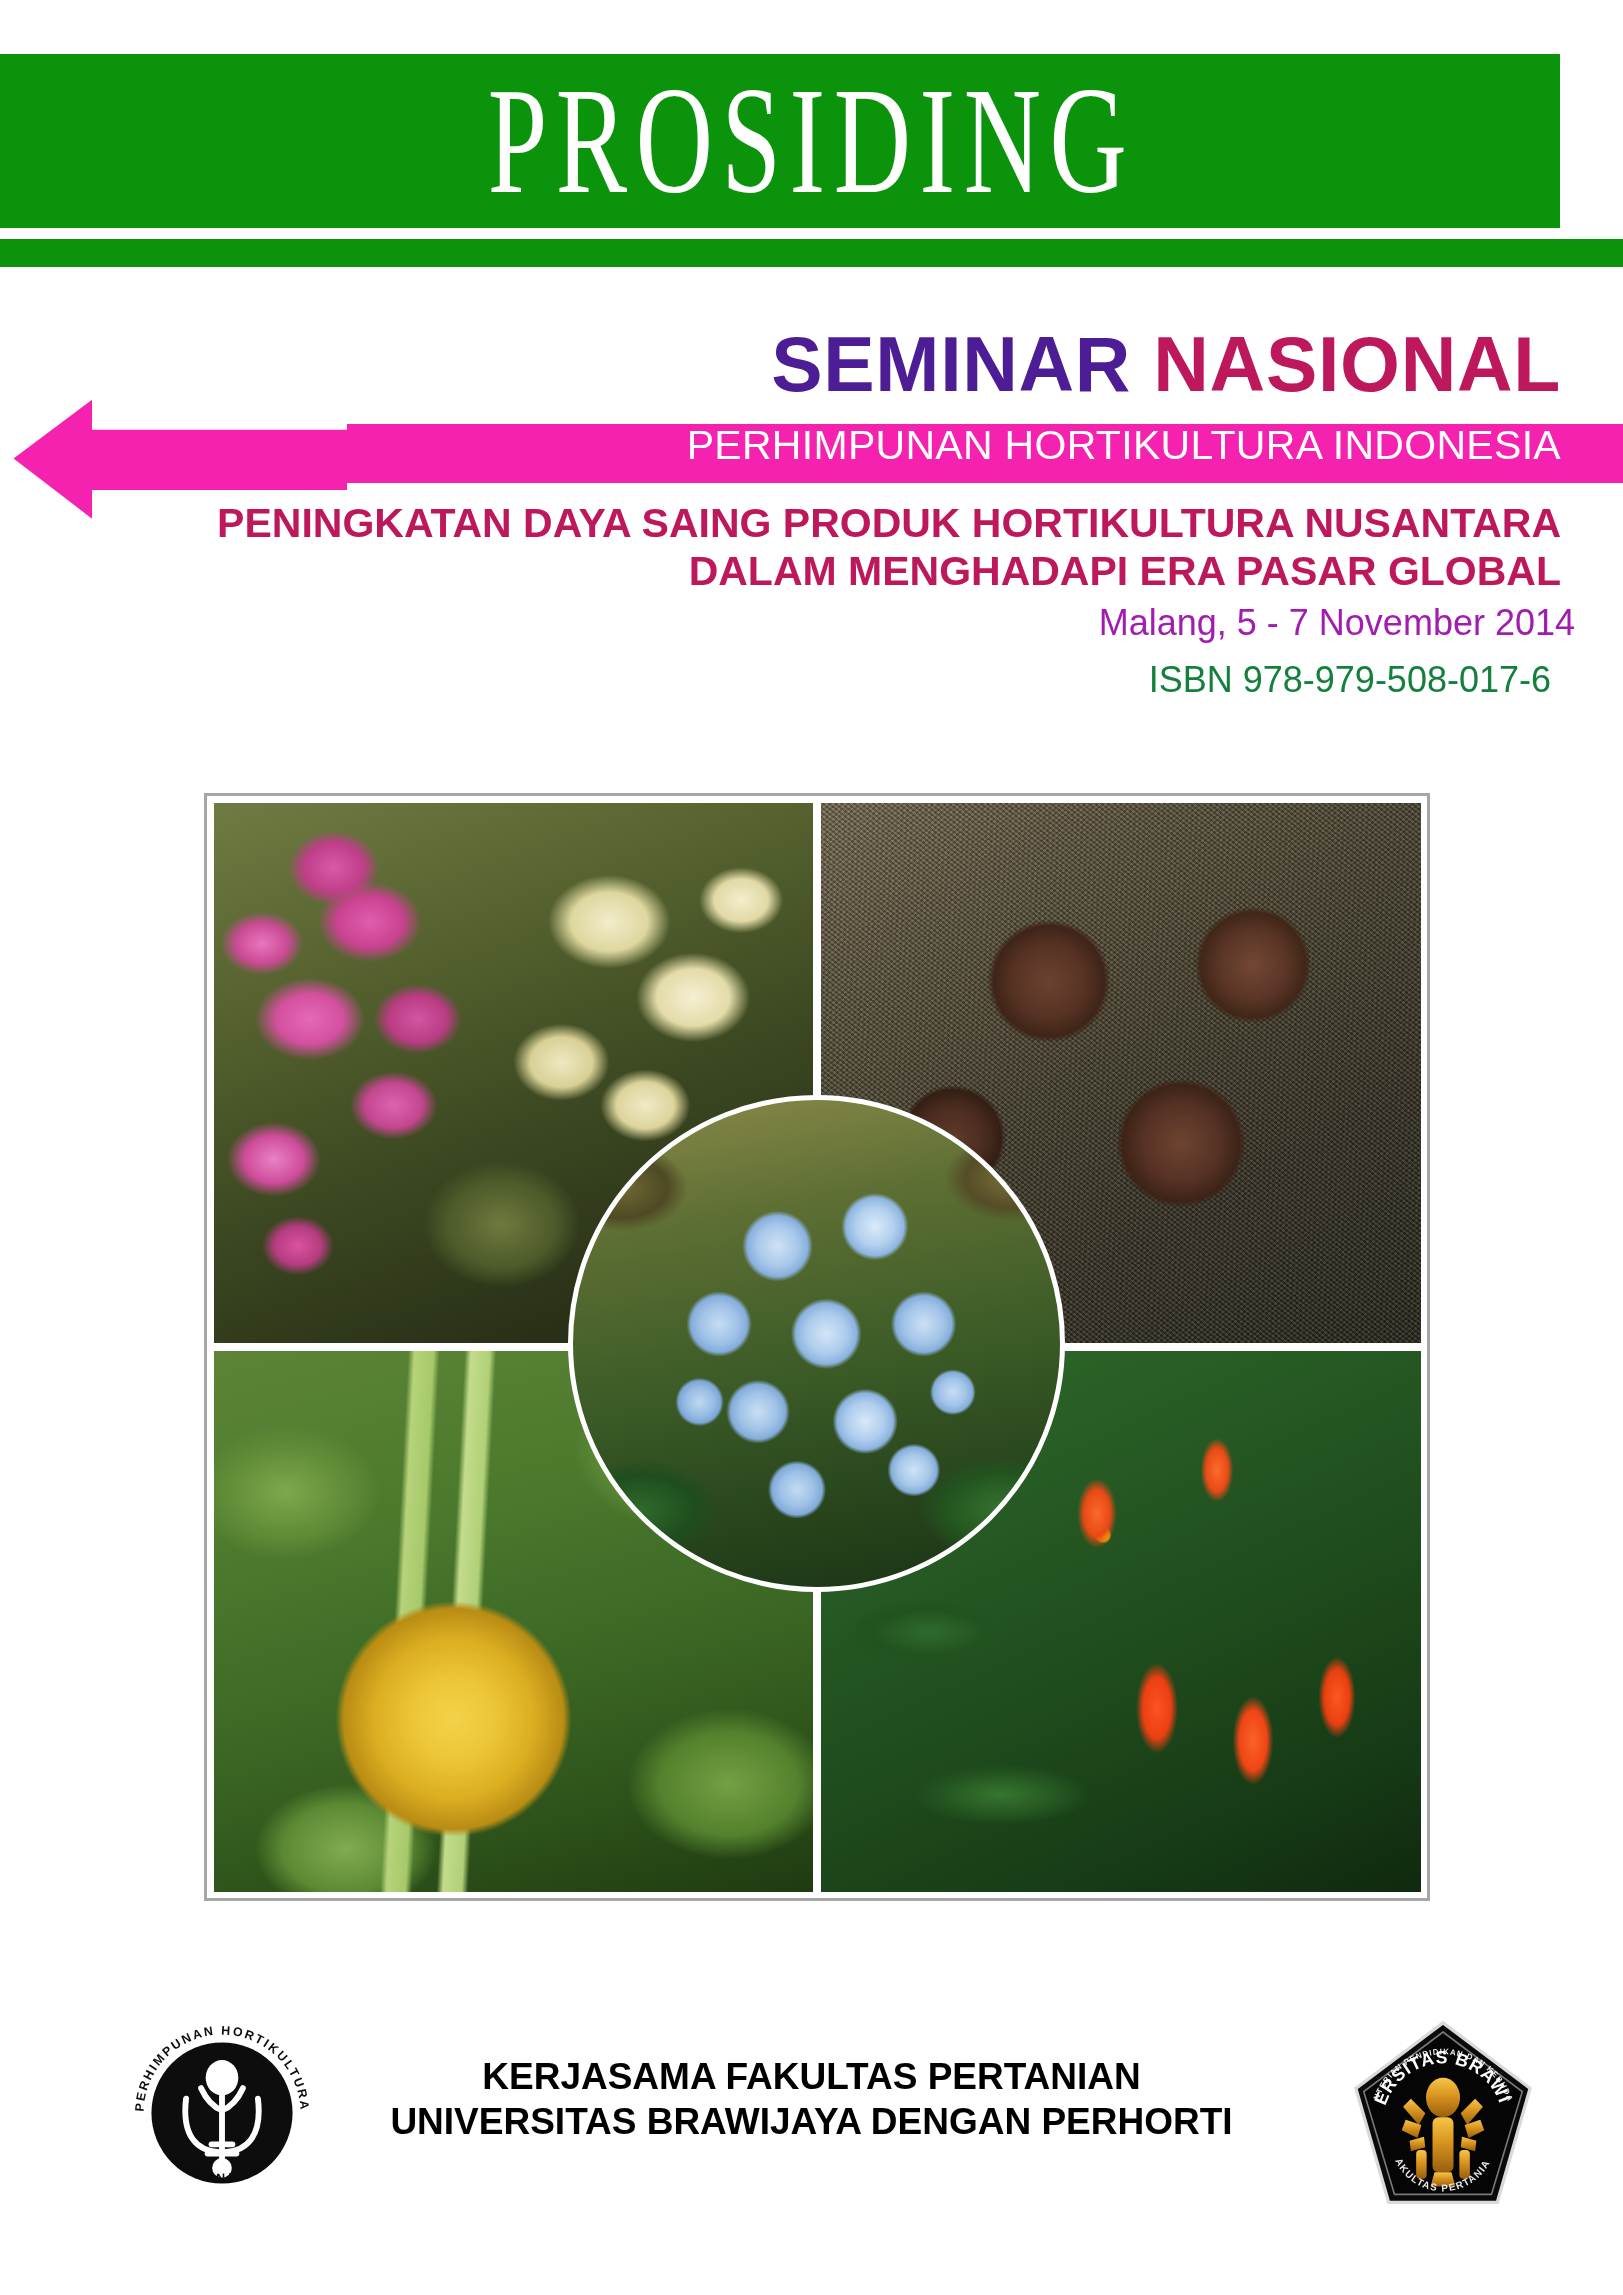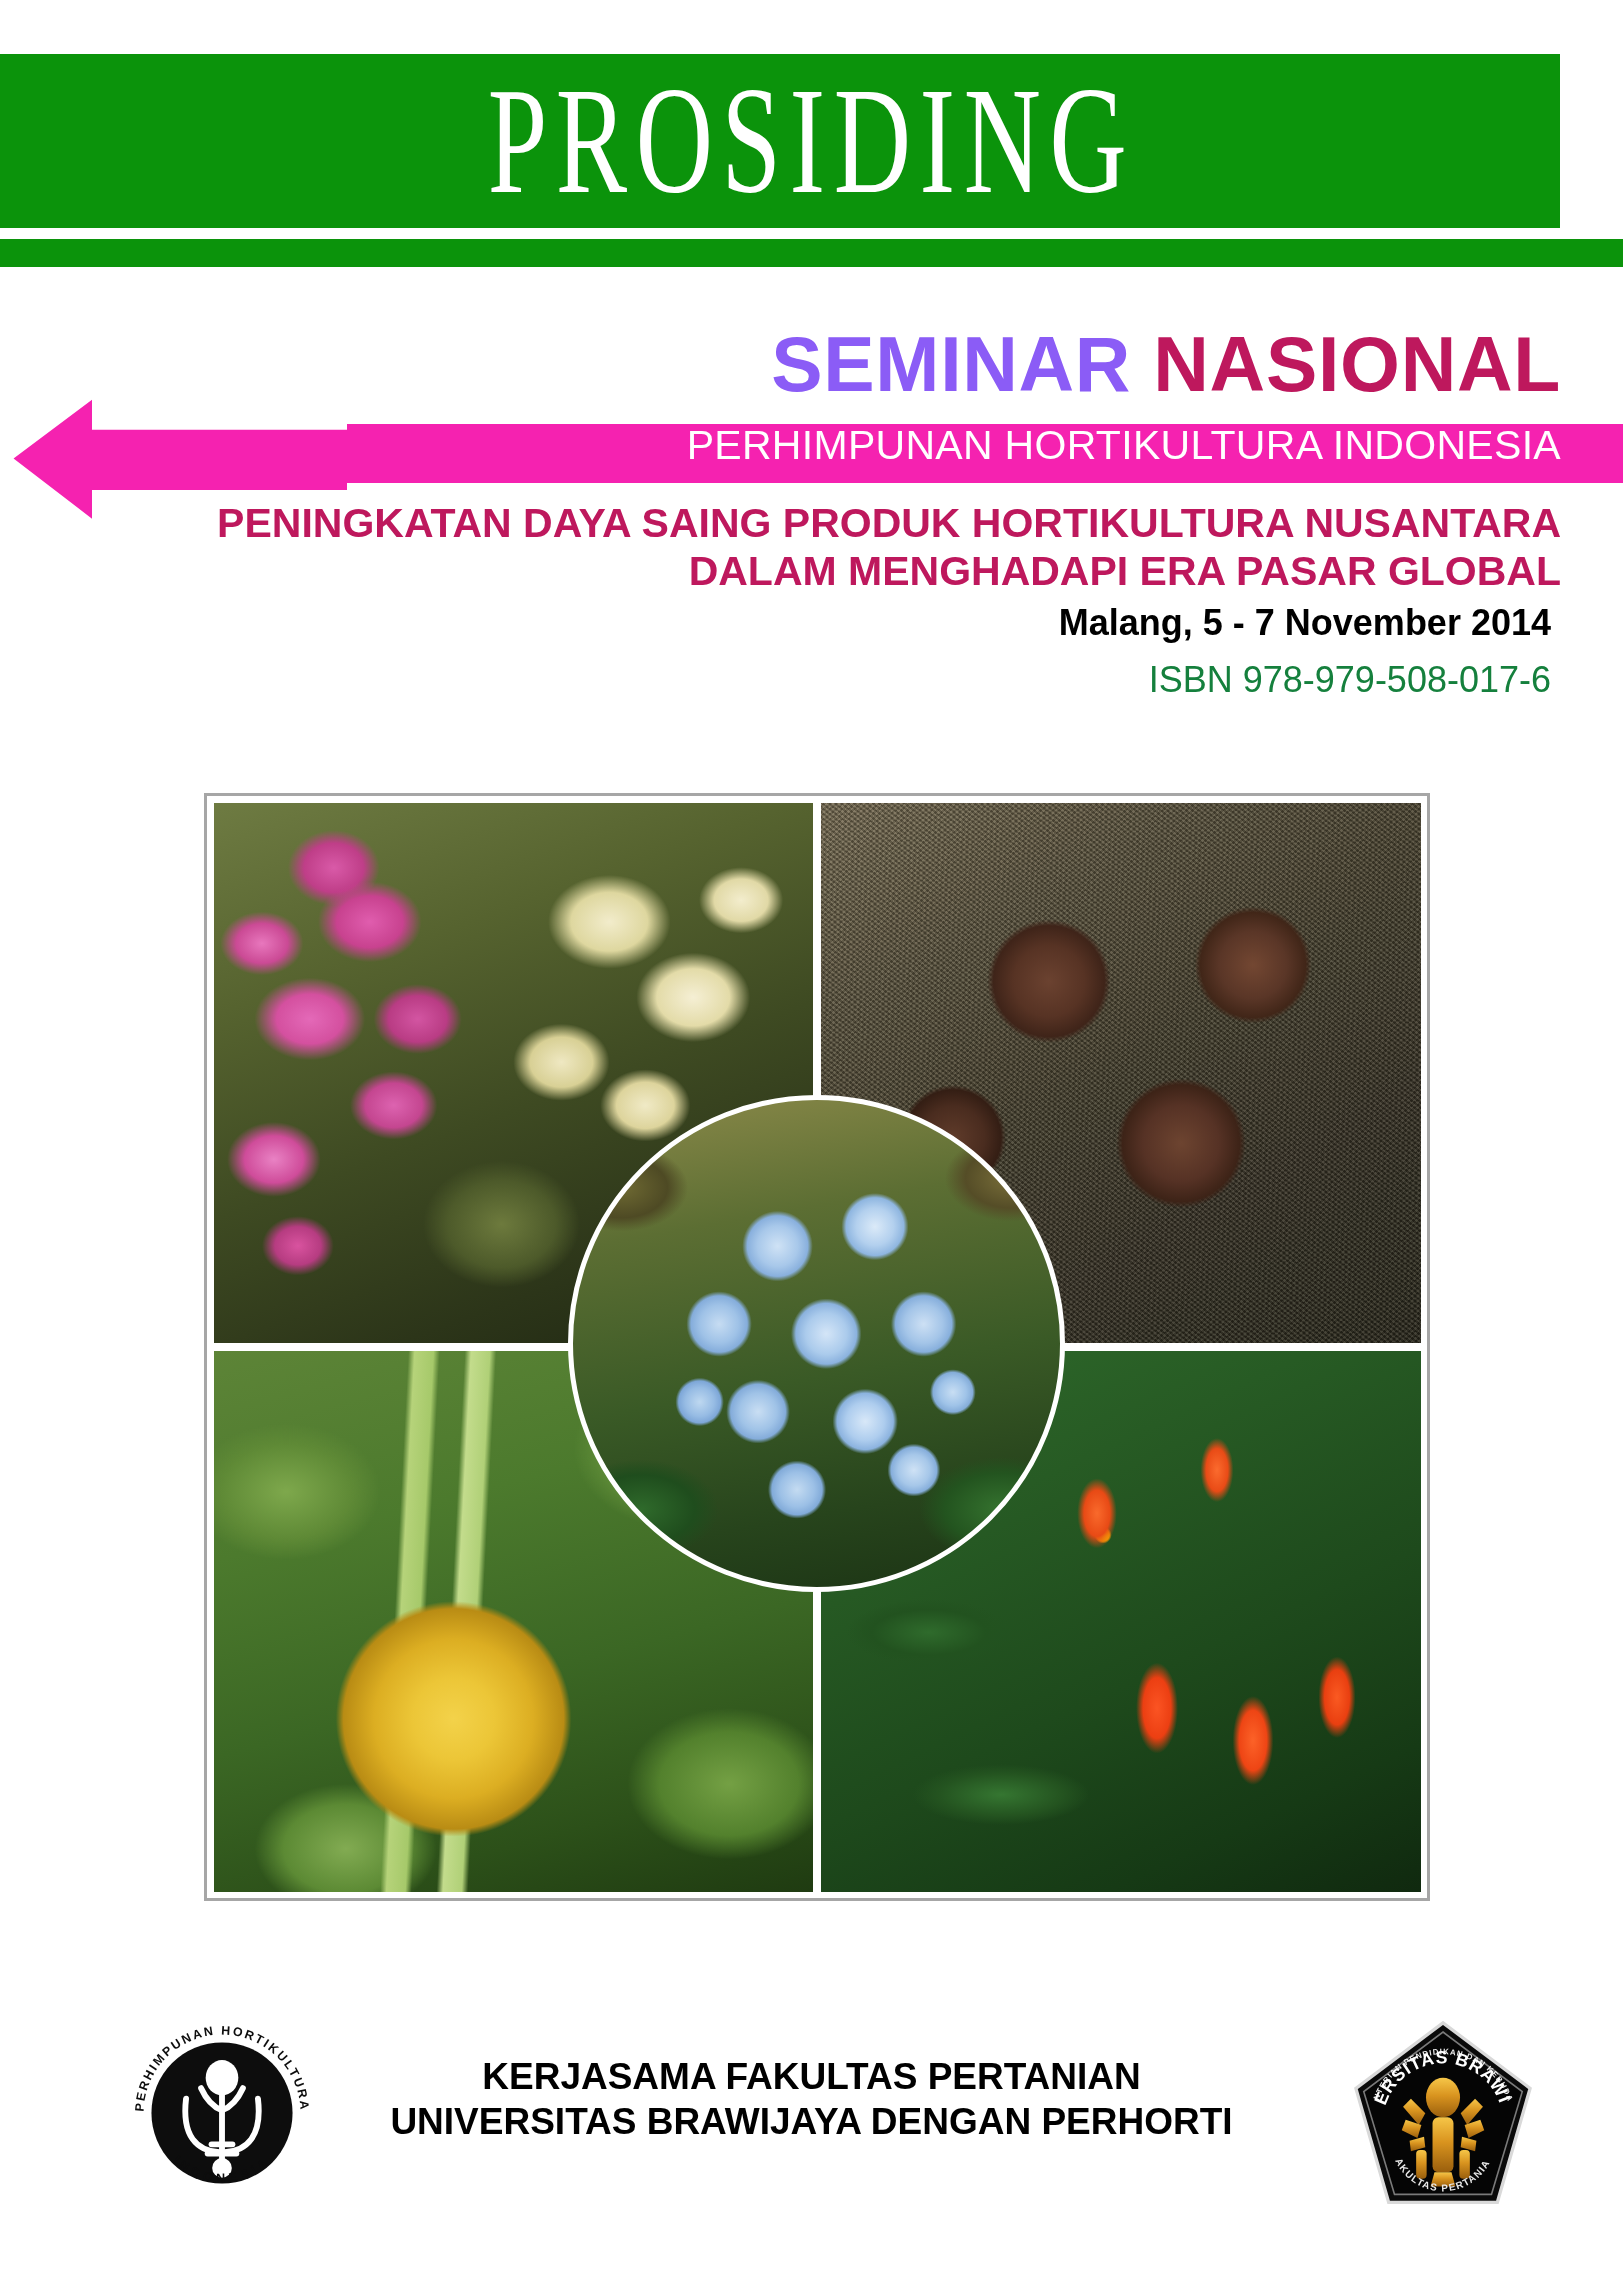--- a/index.html
+++ b/index.html
@@ -41,43 +41,43 @@
 
   
   #heading-block{
     position:absolute;left:0;top:314px;width:1623px;height:432px;
   }
   #seminar-line{
     position:absolute;right:62px;top:11.8px;
     font-size:77px;font-weight:bold;letter-spacing:0.7px;
     white-space:nowrap;line-height:1;
   }
-  #seminar-word{color:#8b5cf6;}
+  #seminar-word{color:#4c1d95;}
   #nasional-word{color:#be185d;}
 
   #pink-bar{
     position:absolute;left:347px;top:110px;width:1276px;height:59px;
     background:#f522b0;
   }
   #pink-bar-text{
     position:absolute;right:62px;top:0;height:43px;
     display:flex;align-items:center;
     color:#ffffff;font-size:41px;font-weight:400;letter-spacing:0.3px;
     white-space:nowrap;
   }
 
   #theme-lines{
     position:absolute;right:62px;top:186px;
     text-align:right;color:#be185d;
     font-size:41px;font-weight:bold;line-height:1.16;
     white-space:nowrap;
   }
   #date-line{
-    position:absolute;right:72px;top:288px;
-    color:#000000;font-size:36px;font-weight:bold;
+    position:absolute;right:48px;top:288px;
+    color:#a21caf;font-size:36px;font-weight:normal;
     white-space:nowrap;
   }
   #isbn-line{
     position:absolute;right:72px;top:345px;
     color:#15803d;font-size:36px;font-weight:normal;
     white-space:nowrap;
   }
 
   
   #collage-frame{

